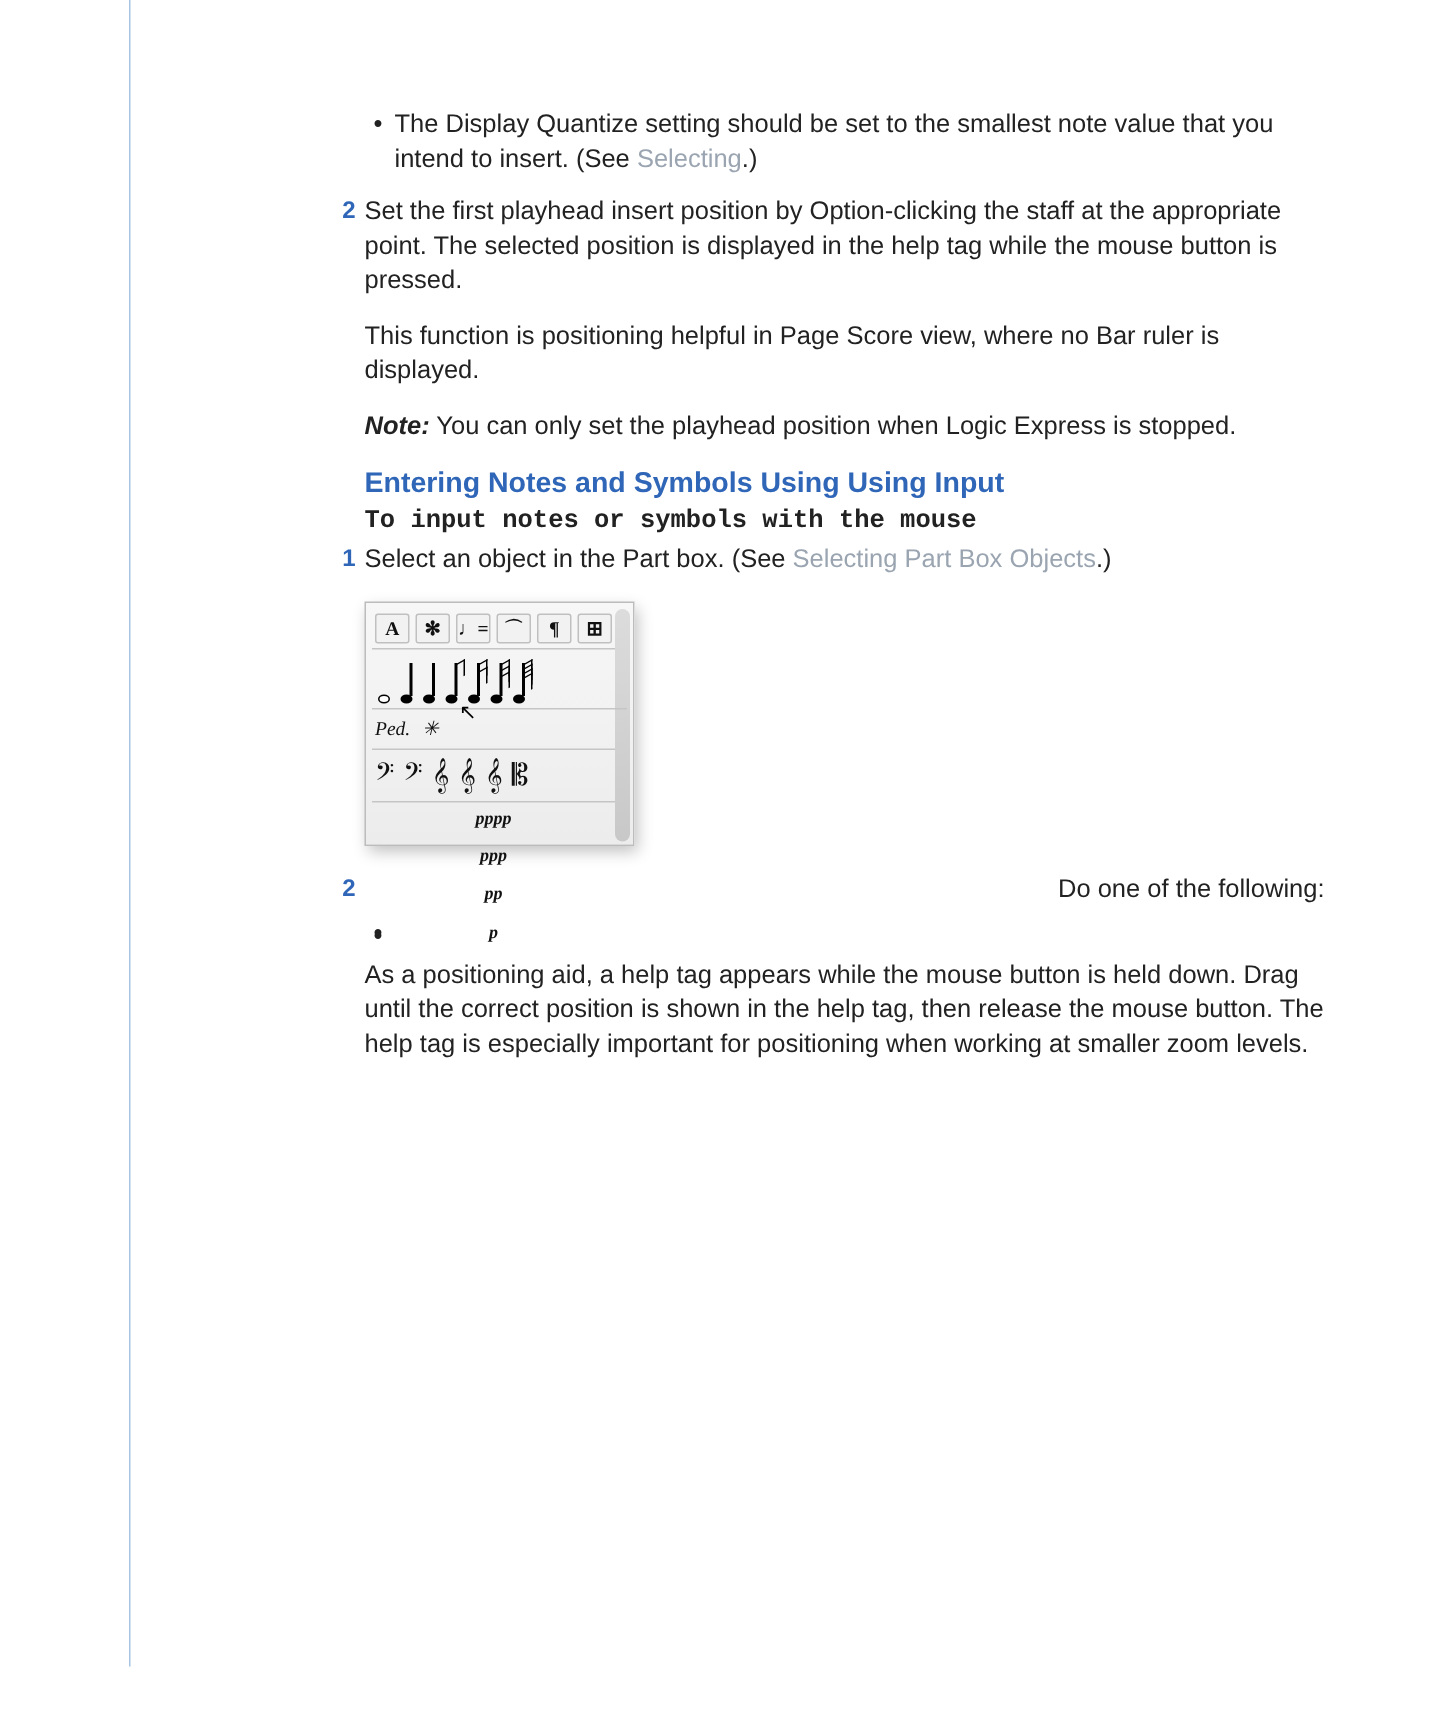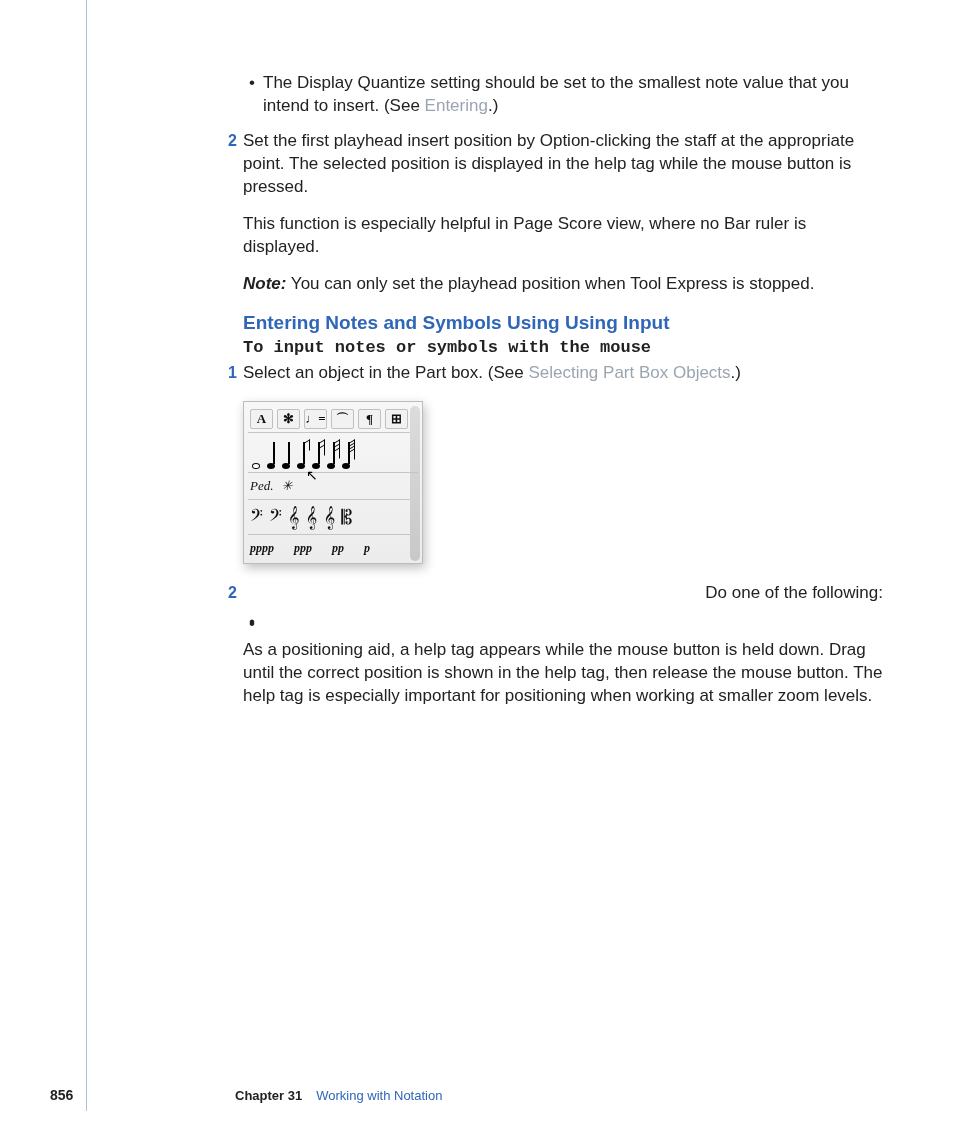--- a/index.html
+++ b/index.html
@@ -154,21 +154,21 @@
     position: absolute;
     left: 58px; top: 34px;
     width: 10px; height: 14px;
     color: #000;
     font-size: 14px;
     pointer-events: none;
   }
   .pb-ped { font-style: italic; font-family: "Times New Roman", serif; font-size: 13px; gap: 8px; }
   .pb-clef { height: 30px; gap: 6px; font-size: 20px; font-family: "Segoe UI Symbol", "Apple Symbols", serif; }
   .pb-oct  { font-size: 10px; font-family: "Times New Roman", serif; font-style: italic; gap: 4px; height: 14px; }
-  .pb-dyn  { font-size: 12px; font-family: "Times New Roman", serif; font-style: italic; font-weight: bold; gap: 20px; height: 16px; }
+  .pb-dyn  { font-size: 12px; font-family: "Times New Roman", serif; font-style: italic; font-weight: bold; gap: 9px; height: 16px; flex-direction: column; }
 
   
   .footer {
     position: absolute;
     left: 50px;
     bottom: 40px;
     width: 840px;
     font-size: 14px;
     display: flex;
     align-items: flex-end;
@@ -196,29 +196,29 @@
 </head>
 <body>
 
 <div class="page">
   <div class="vrule"></div>
 
   <div class="content">
 
     <div class="subbullet bodytext">
       <span class="dot">•</span>
-      <span>The Display Quantize setting should be set to the smallest note value that you intend to insert. (See </span><span class="inline-link">Entering</span><span>.)</span>
+      <span>The Display Quantize setting should be set to the smallest note value that you intend to insert. (See </span><span class="inline-link">Selecting</span><span>.)</span>
     </div>
 
     <div class="numitem bodytext">
       <span class="num">2</span>
       <div class="para">Set the first playhead insert position by Option-clicking the staff at the appropriate point. The selected position is displayed in the help tag while the mouse button is pressed.</div>
-      <div class="para">This function is especially helpful in Page Score view, where no Bar ruler is displayed.</div>
+      <div class="para">This function is positioning helpful in Page Score view, where no Bar ruler is displayed.</div>
       <div class="para">
-        <span class="boldital">Note:</span><span>  You can only set the playhead position when Tool Express is stopped.</span>
+        <span class="boldital">Note:</span><span>  You can only set the playhead position when Logic Express is stopped.</span>
       </div>
     </div>
 
     <h3 class="heading-h3">Entering Notes and Symbols Using Using Input</h3>
 
 
     <div class="bold bodytext" style="margin-bottom:2px;font-family:Liberation Mono, monospace;">To input notes or symbols with the mouse</div>
 
     <div class="numitem bodytext">
       <span class="num">1</span>
@@ -313,20 +313,13 @@
       <div class="subbullet">
         <span class="dot">•</span>
       </div>
 
       <div class="gap-md"></div>
       <div class="para">As a positioning aid, a help tag appears while the mouse button is held down. Drag until the correct position is shown in the help tag, then release the mouse button. The help tag is especially important for positioning when working at smaller zoom levels.</div>
     </div>
 
   </div>
 
-  <div class="footer">
-    <span class="pagenum">856</span>
-    <div class="chapinfo">
-      <span class="chaplabel">Chapter 31</span>
-      <span class="chaptitle">Working with Notation</span>
-    </div>
-  </div>
 </div>
 
 </body></html>

